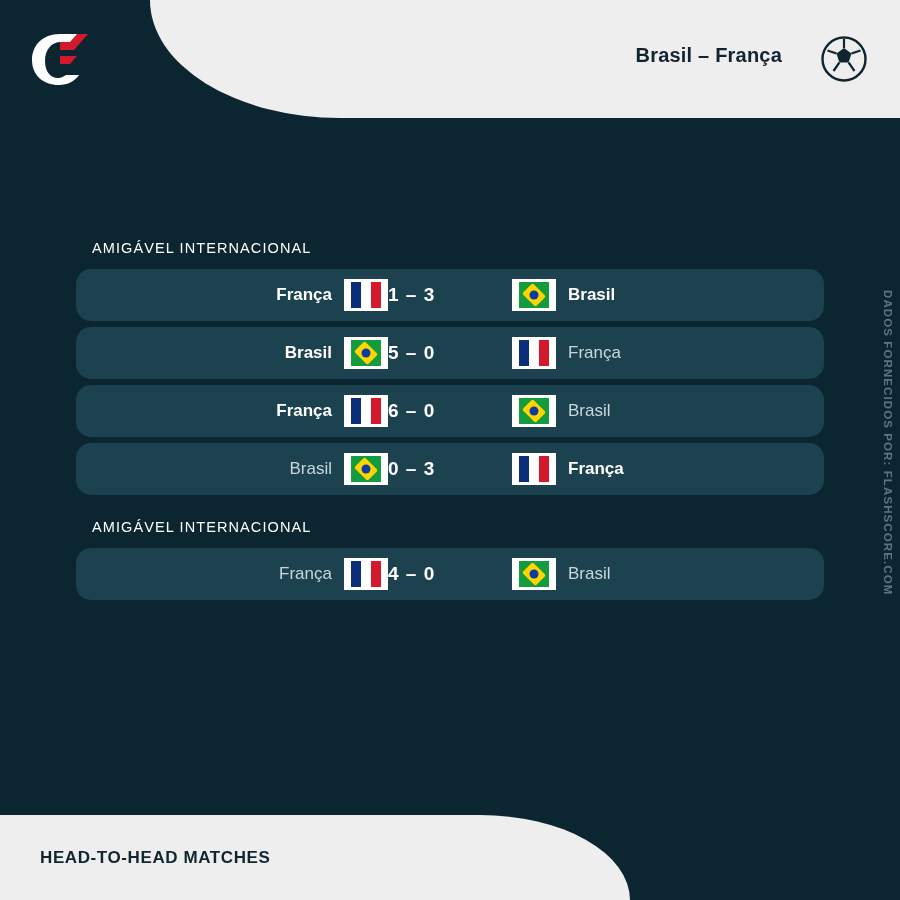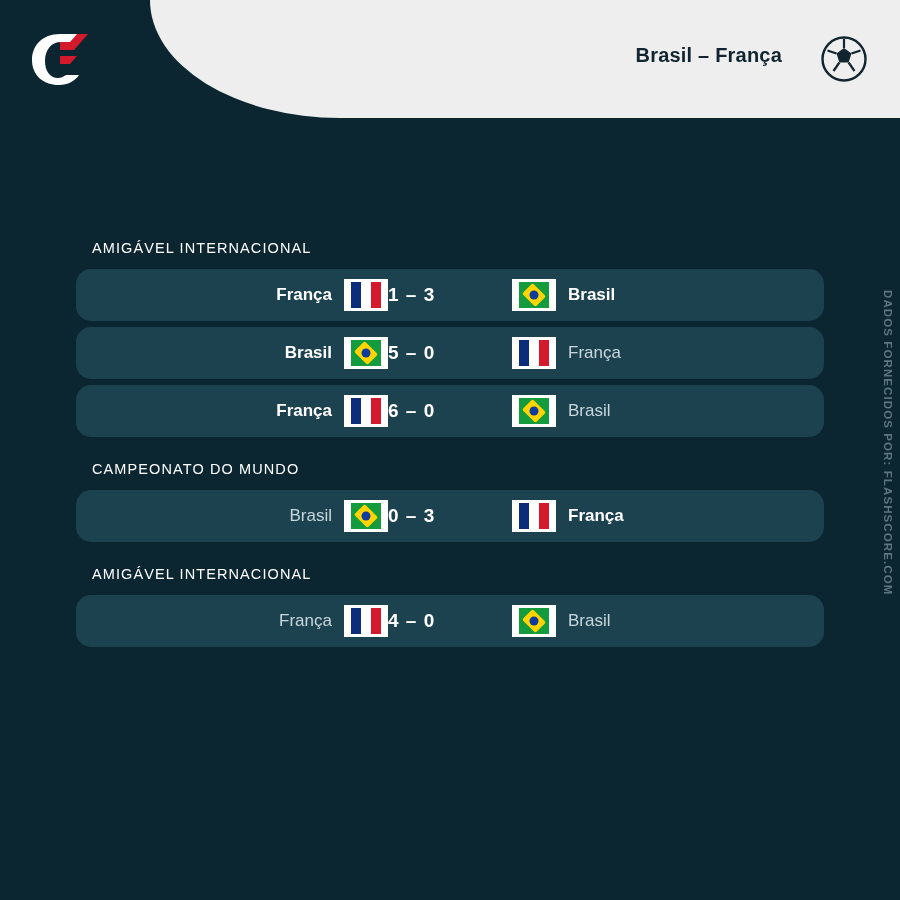--- a/index.html
+++ b/index.html
@@ -292,21 +292,20 @@
       <div class="flag">
         <div class="flag-inner flag-br">
             <div class="bg"></div>
             <div class="rhomb"></div>
             <div class="circle"></div>
           </div>
       </div>
       <div class="team away">Brasil</div>
     </div>
 
-    <div class="section-title spaced">CAMPEONATO DO MUNDO</div>
 
     <div class="match-row">
       <div class="team home">Brasil</div>
       <div class="flag">
         <div class="flag-inner flag-br">
             <div class="bg"></div>
             <div class="rhomb"></div>
             <div class="circle"></div>
           </div>
       </div>
@@ -338,14 +337,18 @@
             <div class="bg"></div>
             <div class="rhomb"></div>
             <div class="circle"></div>
           </div>
       </div>
       <div class="team away">Brasil</div>
     </div>
 
   </div>
 
+  <div class="bottombar">
+    <div class="bottombar-bg"></div>
+    <div class="bottom-label">HEAD-TO-HEAD MATCHES</div>
+  </div>
 
 </div>
 
 </body></html>

